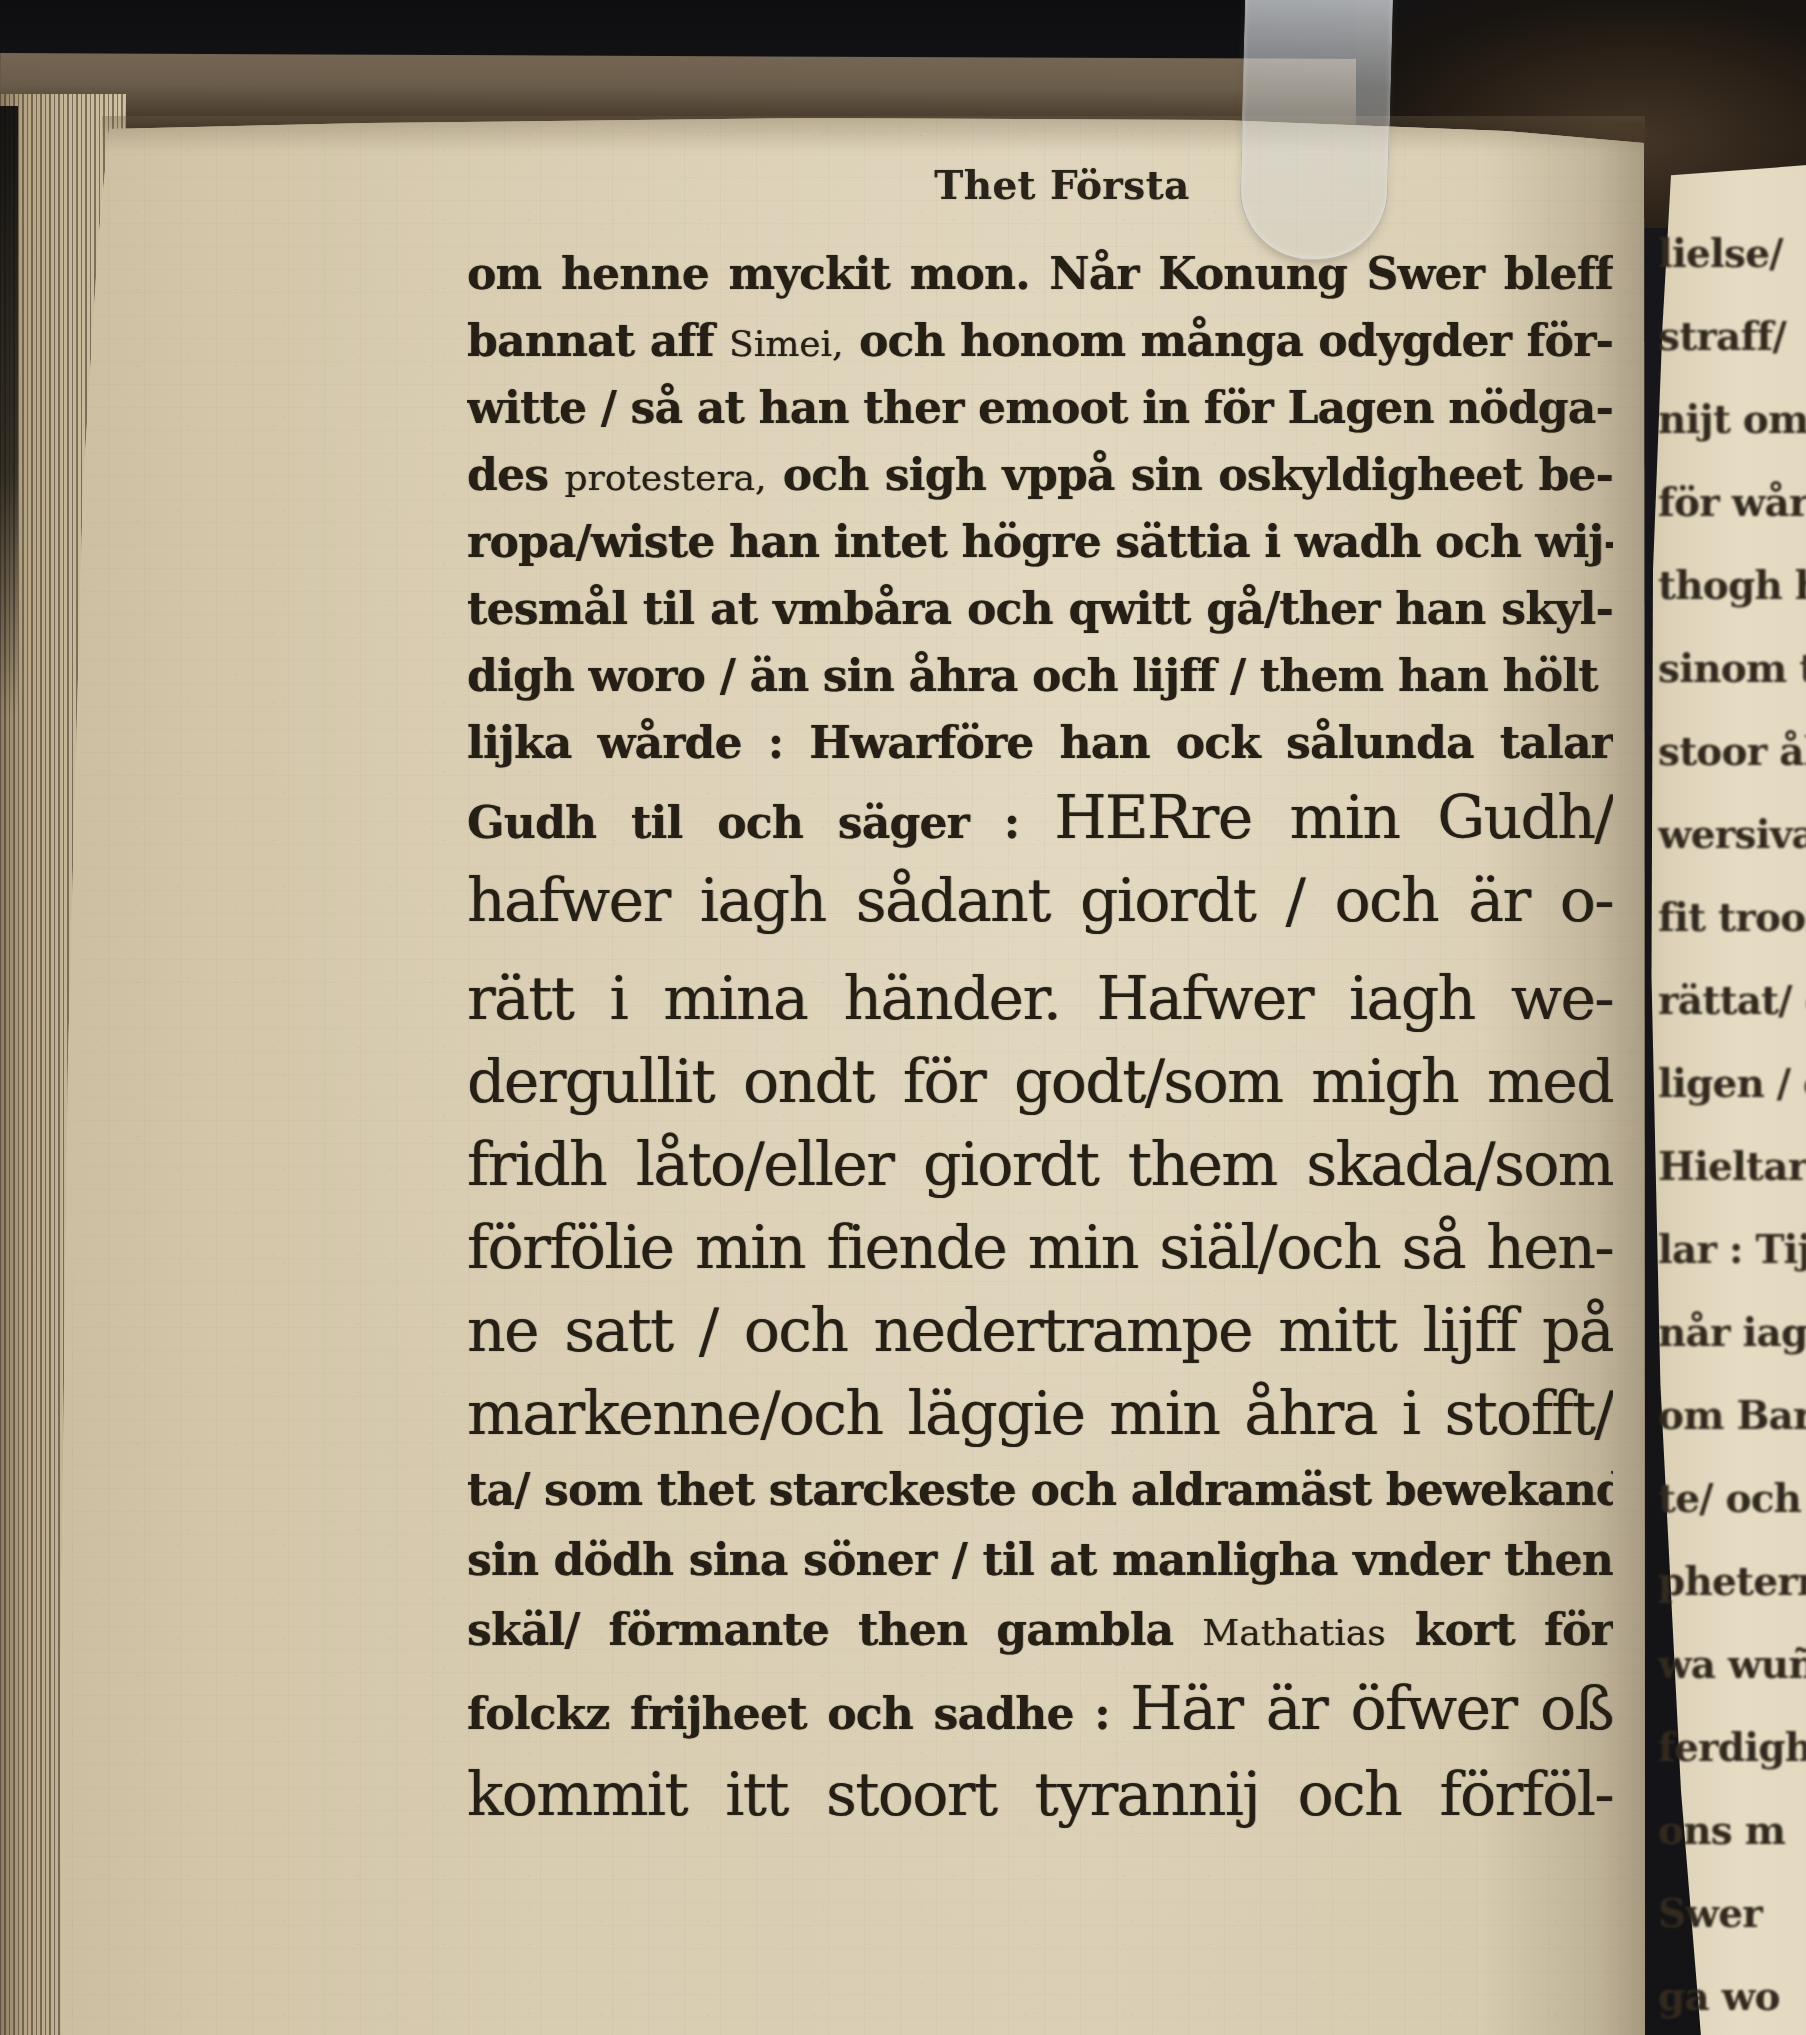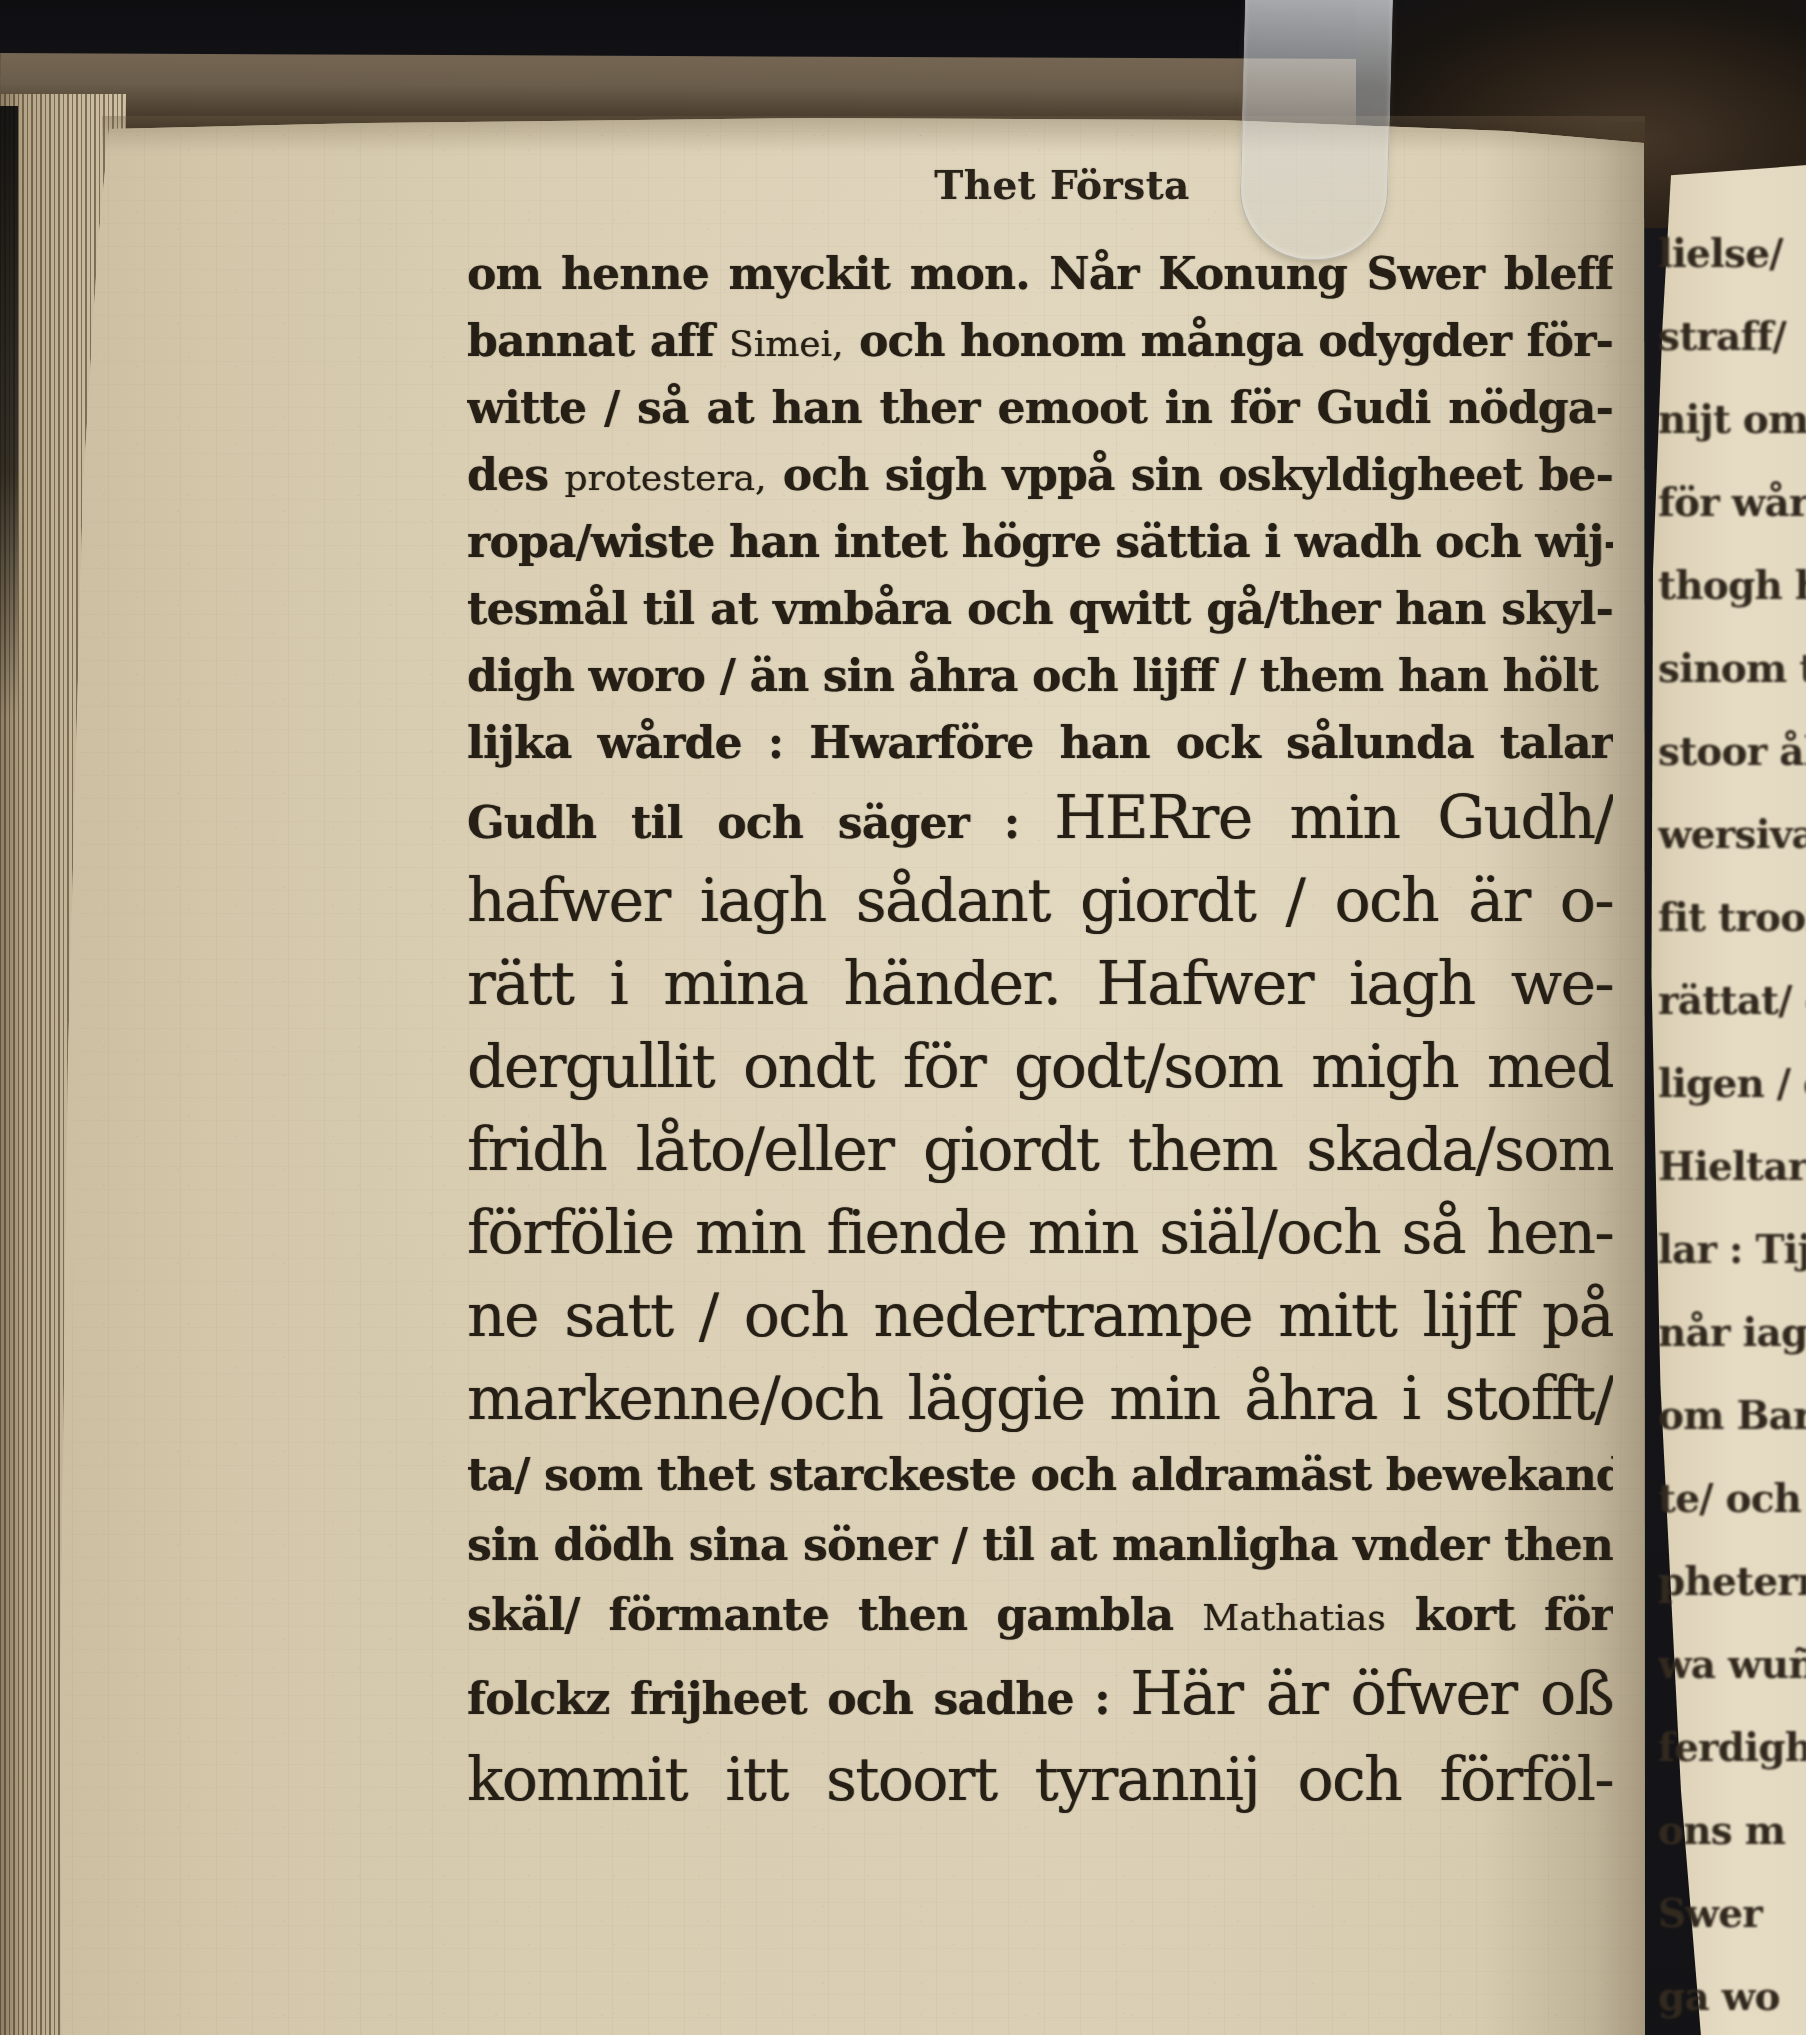--- a/index.html
+++ b/index.html
@@ -93,29 +93,29 @@
 
 <div class="abs" id="page"></div>
 <div class="abs" id="page-texture"></div>
 <div class="abs" id="top-edge-shade"></div>
 <div class="abs" id="gutter-shadow"></div>
 
 <div class="abs" id="page-heading">Thet Första</div>
 <div class="abs" id="body-text">
     <div class="line" style="height: 67px; line-height: 67px;"><span class="seg-fs">om henne myckit mon. Når Konung Swer bleff</span></div>
     <div class="line" style="height: 67px; line-height: 67px;"><span class="seg-fs">bannat aff </span><span class="seg-rm">Simei,</span><span class="seg-fs"> och honom många odygder för-</span></div>
-    <div class="line" style="height: 67px; line-height: 67px;"><span class="seg-fs">witte / så at han ther emoot in för Gudi nödga-</span></div>
+    <div class="line" style="height: 67px; line-height: 67px;"><span class="seg-fs">witte / så at han ther emoot in för Lagen nödga-</span></div>
     <div class="line" style="height: 67px; line-height: 67px;"><span class="seg-fs">des </span><span class="seg-rm">protestera,</span><span class="seg-fs"> och sigh vppå sin oskyldigheet be-</span></div>
     <div class="line" style="height: 67px; line-height: 67px;"><span class="seg-fs">ropa/wiste han intet högre sättia i wadh och wij-</span></div>
     <div class="line" style="height: 67px; line-height: 67px;"><span class="seg-fs">tesmål til at vmbåra och qwitt gå/ther han skyl-</span></div>
     <div class="line" style="height: 67px; line-height: 67px;"><span class="seg-fs">digh woro / än sin åhra och lijff / them han hölt i</span></div>
     <div class="line" style="height: 67px; line-height: 67px;"><span class="seg-fs">lijka wårde :  Hwarföre han ock sålunda talar</span></div>
     <div class="line" style="height: 83px; line-height: 83px;"><span class="seg-fs">Gudh til och säger :  </span><span class="seg-fl">HERre min Gudh/</span></div>
     <div class="line" style="height: 83px; line-height: 83px;"><span class="seg-fl">hafwer iagh sådant giordt / och är o-</span></div>
-    <div class="line" style="height: 83px; line-height: 83px;"><span class="seg-fl">rätt i mina händer. Hafwer iagh we-</span></div>
+    <div class="line" style="height: 83px; line-height: 83px; margin-top: 15px;"><span class="seg-fl">rätt i mina händer. Hafwer iagh we-</span></div>
     <div class="line" style="height: 83px; line-height: 83px;"><span class="seg-fl">dergullit ondt för godt/som migh med</span></div>
     <div class="line" style="height: 83px; line-height: 83px;"><span class="seg-fl">fridh låto/eller giordt them skada/som</span></div>
     <div class="line" style="height: 83px; line-height: 83px;"><span class="seg-fl">förfölie min fiende min siäl/och så hen-</span></div>
     <div class="line" style="height: 83px; line-height: 83px;"><span class="seg-fl">ne satt / och nedertrampe mitt lijff på</span></div>
     <div class="line" style="height: 83px; line-height: 83px;"><span class="seg-fl">markenne/och läggie min åhra i stofft/</span></div>
     <div class="line" style="height: 70px; line-height: 70px;"><span class="seg-fs">ta/ som thet starckeste och aldramäst bewekande</span></div>
     <div class="line" style="height: 70px; line-height: 70px;"><span class="seg-fs">sin dödh sina söner / til at manligha vnder then</span></div>
     <div class="line" style="height: 70px; line-height: 70px;"><span class="seg-fs">skäl/ förmante then gambla </span><span class="seg-rm">Mathatias</span><span class="seg-fs"> kort för</span></div>
     <div class="line" style="height: 86px; line-height: 86px;"><span class="seg-fs">folckz frijheet och sadhe :  </span><span class="seg-fl">Här är öfwer oß</span></div>
     <div class="line" style="height: 86px; line-height: 86px;"><span class="seg-fl">kommit itt stoort tyrannij och förföl-</span></div>

